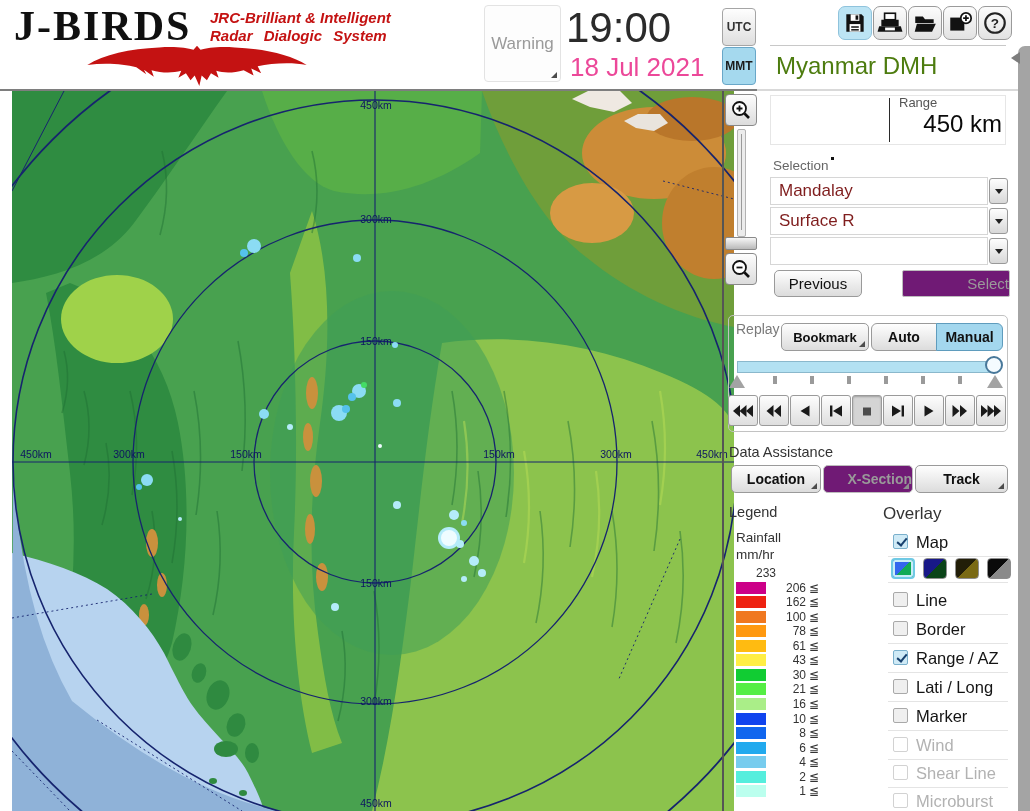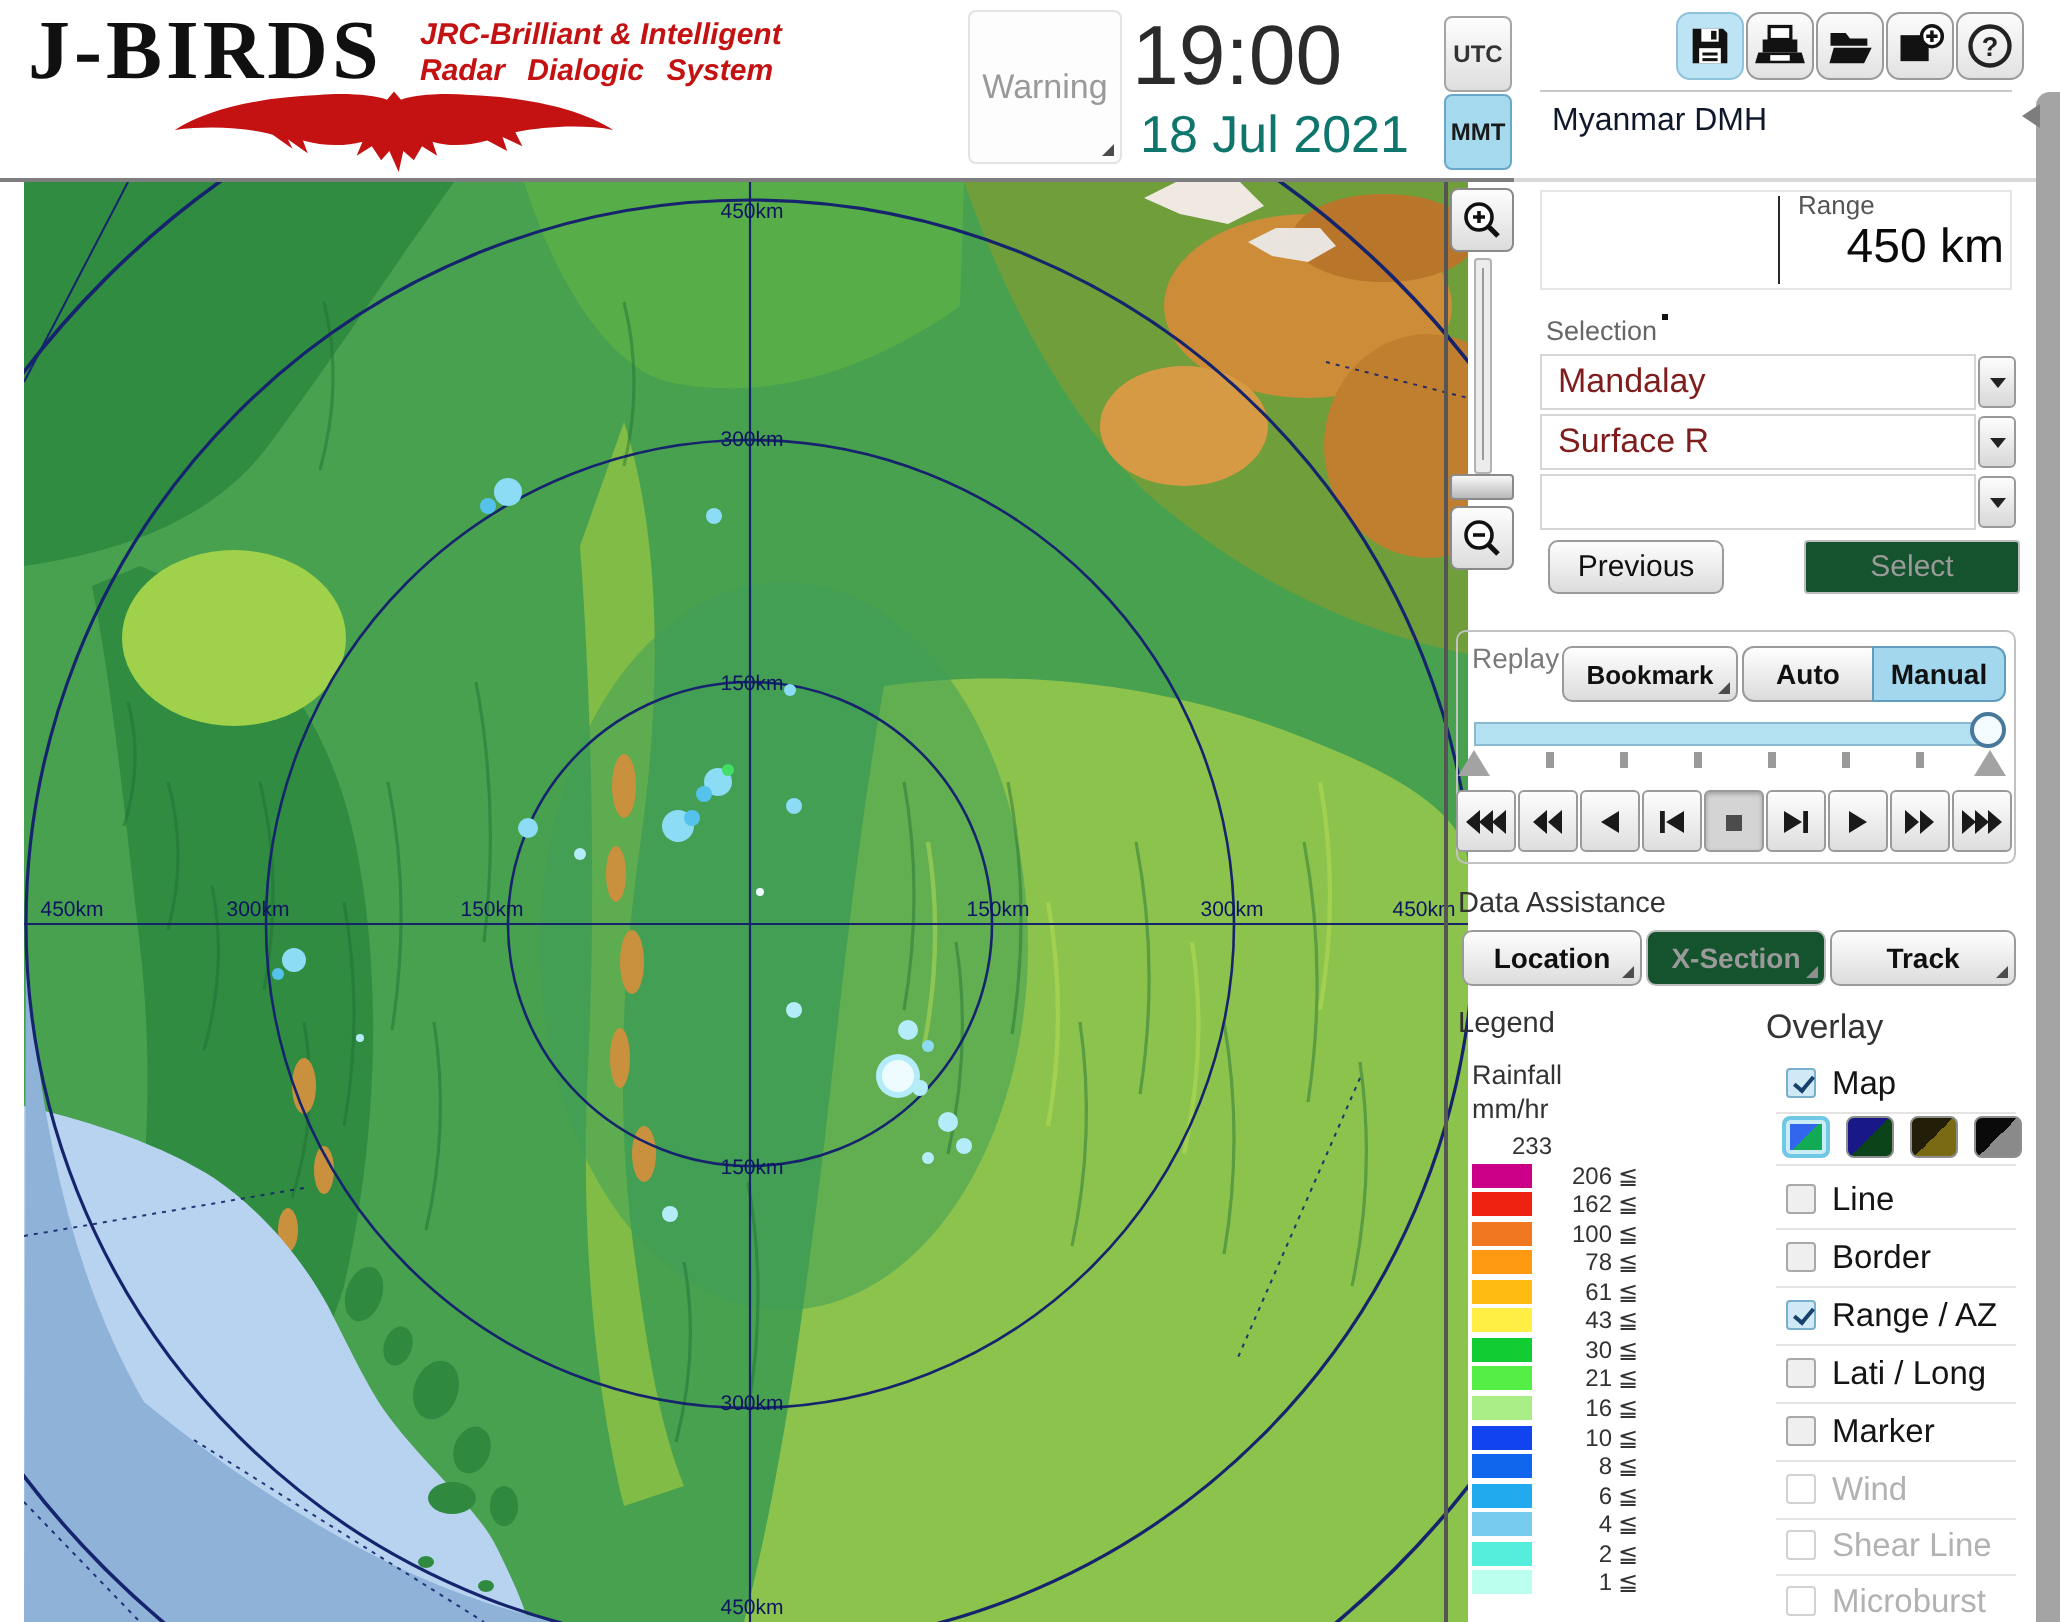--- a/index.html
+++ b/index.html
@@ -12,31 +12,31 @@
   #logo-title { left:14px; top:2px; font-family:"Liberation Serif", serif; font-weight:bold;
     font-size:42px; letter-spacing:2px; color:#101010; }
   .tagline { left:210px; color:#c41212; font-style:italic; font-weight:bold; font-size:15px; }
   #tagline1 { top:9px; }
   #tagline2 { top:27px; word-spacing:7px; }
   #eagle { left:10px; top:44px; }
   #warning-btn { left:484px; top:5px; width:77px; height:77px; background:#fdfdfd;
     border:1px solid #e3e3e3; border-radius:4px; color:#9a9a9a; font-size:17px;
     display:flex; align-items:center; justify-content:center; }
   #clock-time { left:566px; top:4px; width:150px; font-size:42px; color:#2b2b2b; }
-  #clock-date { left:570px; top:52px; font-size:26px; color:#0f766e; }
+  #clock-date { left:570px; top:52px; font-size:26px; color:#ec4899; }
   .tzbtn { left:722px; width:34px; height:38px; border-radius:4px; border:1px solid #a5a5a5;
     background:linear-gradient(#fefefe,#dedede); font-size:12px; font-weight:bold; color:#333;
     display:flex; align-items:center; justify-content:center; }
   .tzbtn.sel { background:#a5d9ee; border-color:#69a7c8; color:#1a1a1a; }
   .tbtn { top:6px; width:34px; height:34px; border:1px solid #9a9a9a; border-radius:7px;
     background:linear-gradient(#fcfcfc,#e2e2e2); display:flex; align-items:center; justify-content:center; }
   .tbtn svg { width:26px; height:26px; }
   .tbtn.sel { background:#bce4f4; border-color:#8fc3dc; }
   #toolbar-divider { left:770px; top:45px; width:236px; height:1px; background:#c8c8c8; }
-  #site-name { left:776px; top:52px; font-size:16px; color:#0f172a;text-align:right; }
+  #site-name { left:776px; top:52px; font-size:24px; color:#4d7c0f;text-align:right; }
   #header-line-dark { left:0; top:89px; width:757px; height:2px; background:#7e7e7e; }
   #header-line-light { left:757px; top:89px; width:273px; height:2px; background:#d9d9d9; }
 
   
   #map-wrap { left:0; top:91px; width:722px; height:720px; overflow:hidden;margin-left:12px; }
   #map-right-edge { left:722px; top:91px; width:2px; height:720px; background:#555; }
 
   
   .zoombtn { left:725px; width:32px; height:32px; border:1px solid #8a8a8a; border-radius:4px;
     background:linear-gradient(#fdfdfd,#dcdcdc); display:flex; align-items:center; justify-content:center; }
@@ -55,21 +55,21 @@
   #selection-label { left:773px; top:158px; font-size:13.5px; color:#666; }
   #selection-marker { left:831px; top:157px; width:3px; height:3px; background:#111; }
   .dd-field { left:770px; width:218px; height:28px; background:#fff; border:1px solid #d6d6d6;
     font-size:17px; color:#7f1d1d; line-height:26px; padding-left:8px; }
   .dd-arrow { left:989px; width:19px; height:26px; border:1px solid #999; border-radius:3px;
     background:linear-gradient(#fdfdfd,#d8d8d8); display:flex; align-items:center; justify-content:center; }
   .dd-arrow::after { content:''; border-left:4px solid transparent; border-right:4px solid transparent;
     border-top:5px solid #222; }
   .btn { border:1px solid #9a9a9a; border-radius:5px; background:linear-gradient(#fefefe,#dcdcdc);
     color:#101010; display:flex; align-items:center; justify-content:center; }
-  .btn.disabled { background:#14532d; border-color:#bdbdbd; color:#9a9a9a; }
+  .btn.disabled { background:#701a75; border-color:#bdbdbd; color:#9a9a9a;justify-content:flex-end; }
   .corner::after { content:''; position:absolute; right:3px; bottom:3px;
     border-left:6px solid transparent; border-bottom:6px solid #4c4c4c; }
   .corner.disabled::after { border-bottom-color:#8f8f8f; }
   #previous-btn { left:774px; top:270px; width:88px; height:27px; font-size:15px; }
   #select-btn { left:902px; top:270px; width:108px; height:27px; font-size:15px; border-radius:2px; }
 
   
   #replay-box { left:728px; top:315px; width:280px; height:117px; border:1px solid #c2c2c2; border-radius:5px; }
   #replay-label { left:736px; top:321px; font-size:14px; color:#7a7a7a; }
   #bookmark-btn { left:781px; top:323px; width:88px; height:28px; font-size:13px; font-weight:bold; }

